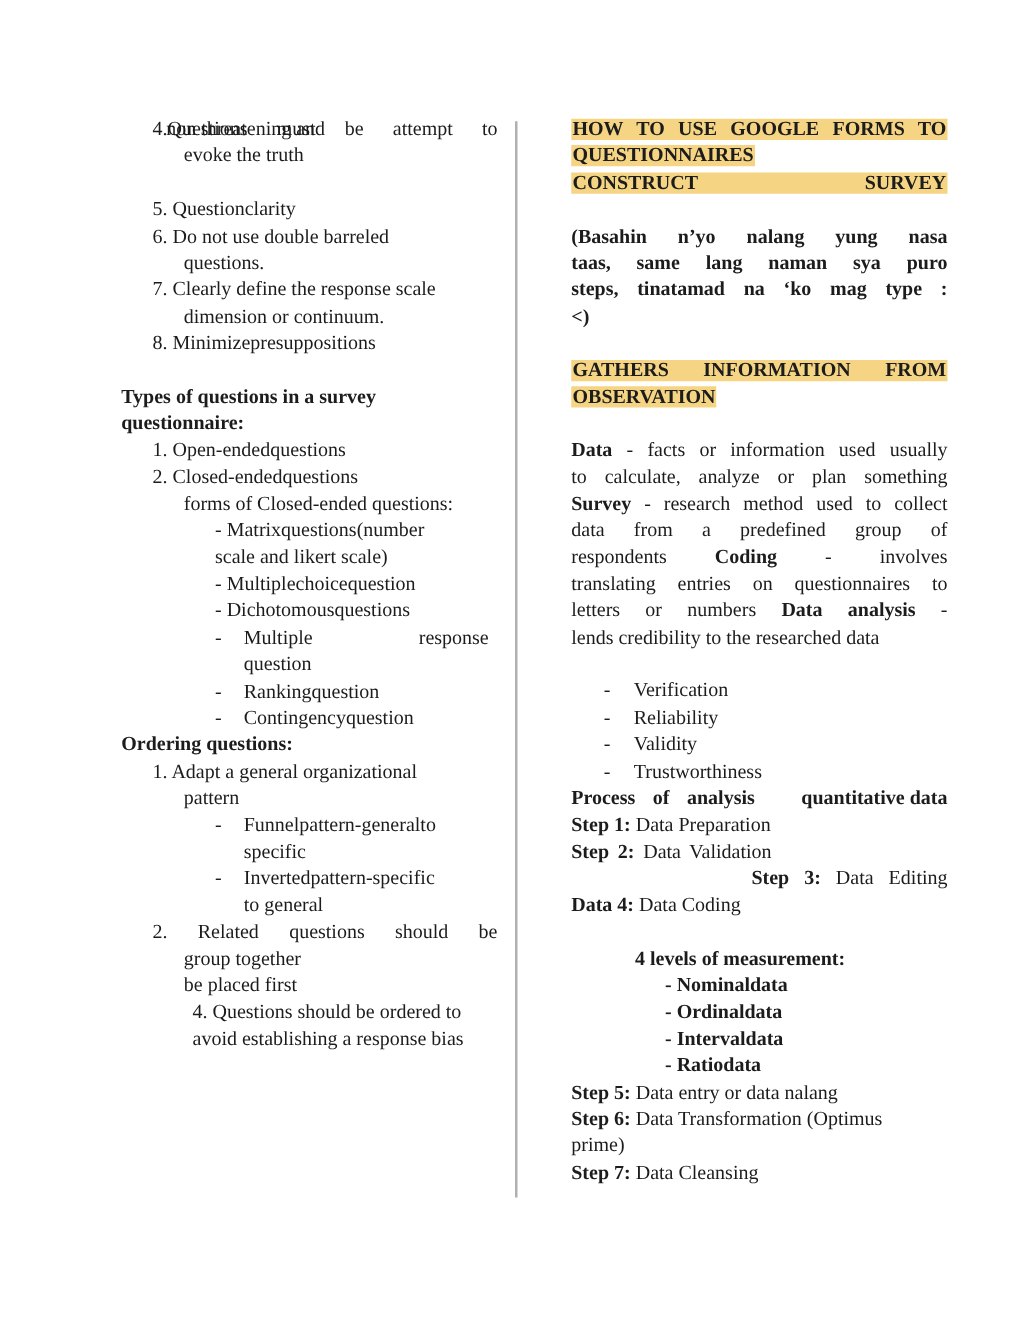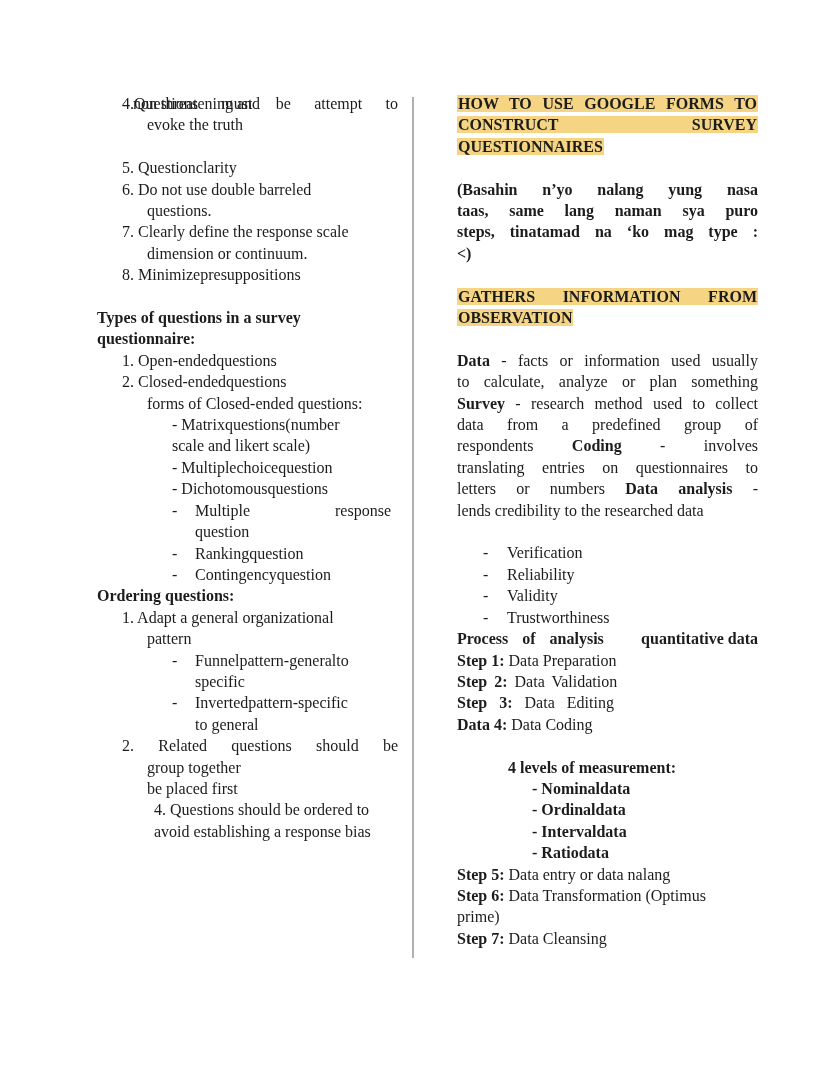--- a/index.html
+++ b/index.html
@@ -21,21 +21,21 @@
   .rel { position:relative; }
   .pl25{padding-left:25px}.pl26{padding-left:26px}.pl50{padding-left:50px}
   .pl51{padding-left:51px}.pl57{padding-left:57px}.pl75{padding-left:75px}.pl98{padding-left:98px}
   .flex { display:flex; }
   .dashcell   { display:inline-block; width:23px; flex:none; }
   .dashcell24 { display:inline-block; width:24px; flex:none; }
   .spread { flex:1; display:flex; justify-content:space-between; padding-right:7px; }
   .ovl-left { position:absolute; left:36px; top:0; white-space:nowrap; }
   .ovl-right{ position:absolute; right:0;  top:0; white-space:nowrap; }
   .ws3 { word-spacing:3px; }
-  .ws8 { word-spacing:8px; }
+  .ws8 { word-spacing:8px;text-align:right; }
   .ws10{ word-spacing:10px; }
 </style>
 </head>
 <body>
 
 <div class="page">
 
   <div class="divider"></div>
 
   <div class="col col-left">
@@ -104,22 +104,22 @@
     <div class="ln pl25 j">2. Related questions should be</div>
     <div class="ln pl50">group together</div>
     <div class="ln pl50">be placed first</div>
     <div class="ln pl57">4. Questions should be ordered to</div>
     <div class="ln pl57">avoid establishing a response bias</div>
   </div>
 
   <div class="col col-right">
 
     <div class="ln b j"><span class="hl">HOW TO USE GOOGLE FORMS TO</span></div>
+    <div class="ln b"><span class="hl">QUESTIONNAIRES</span></div>
     <div class="ln b j"><span class="hl">CONSTRUCT SURVEY</span></div>
-    <div class="ln b"><span class="hl">QUESTIONNAIRES</span></div>
 
     <div class="gap"></div>
 
     <div class="ln b j">(Basahin n’yo nalang yung nasa</div>
     <div class="ln b j">taas, same lang naman sya puro</div>
     <div class="ln b j">steps, tinatamad na ‘ko mag type :</div>
     <div class="ln b">&lt;)</div>
 
     <div class="gap"></div>
 

